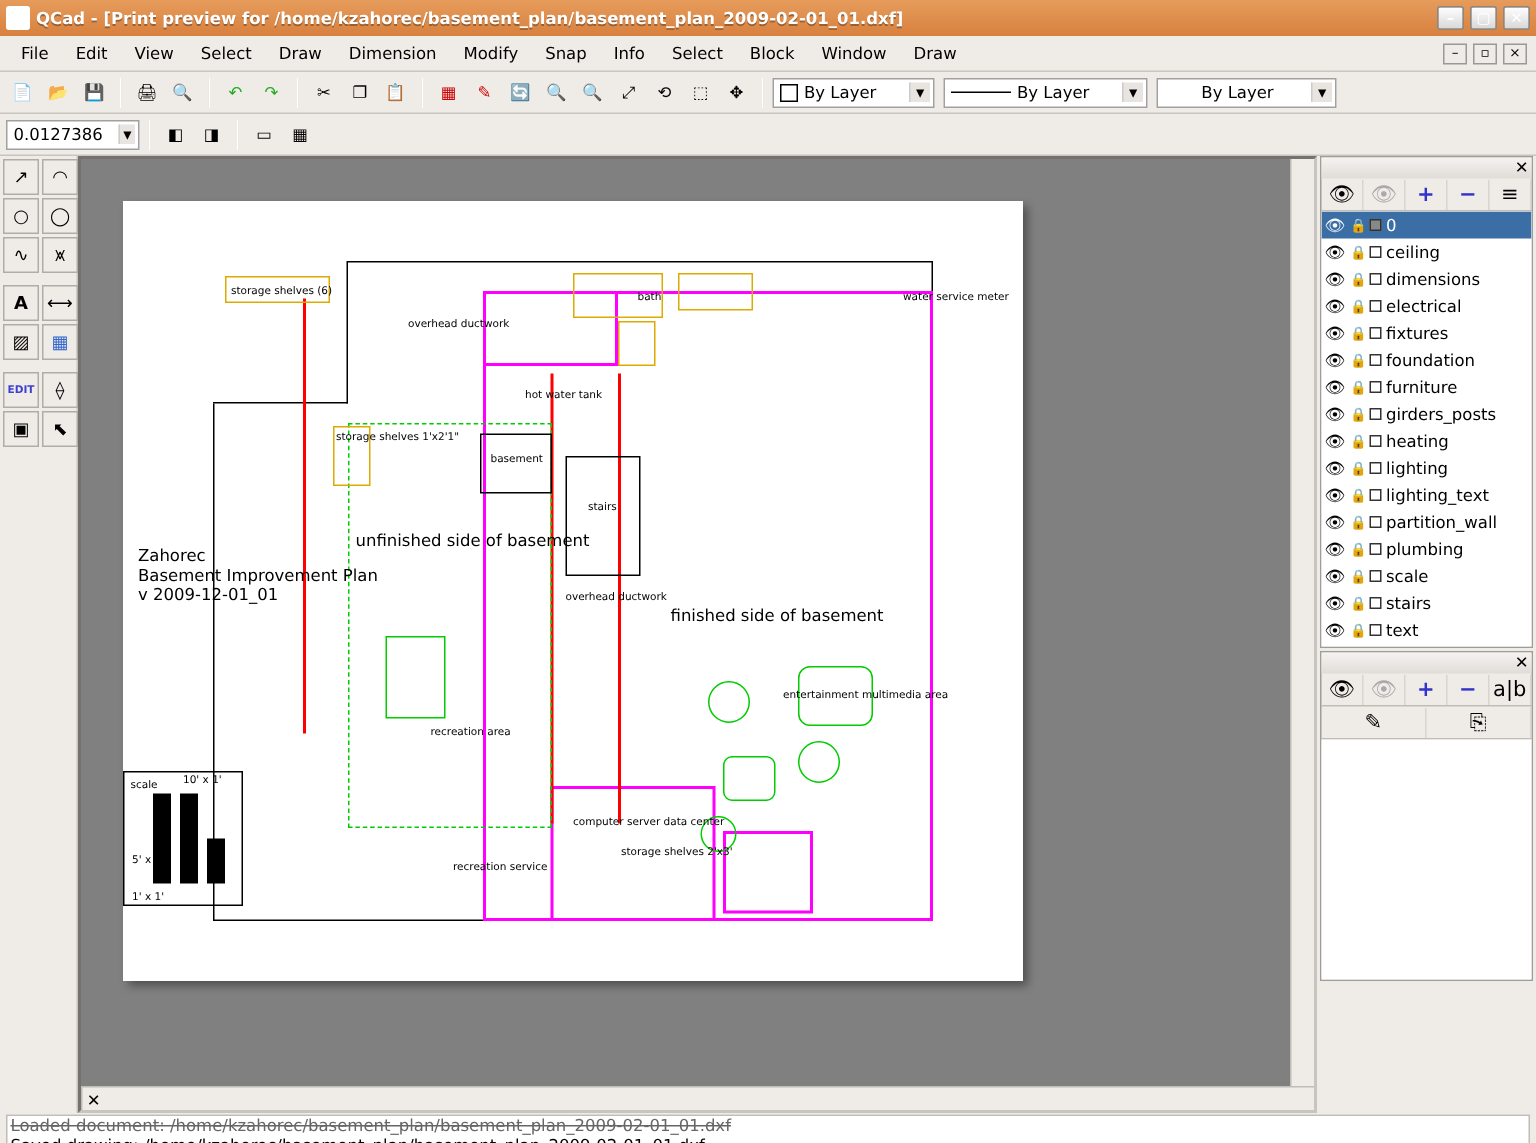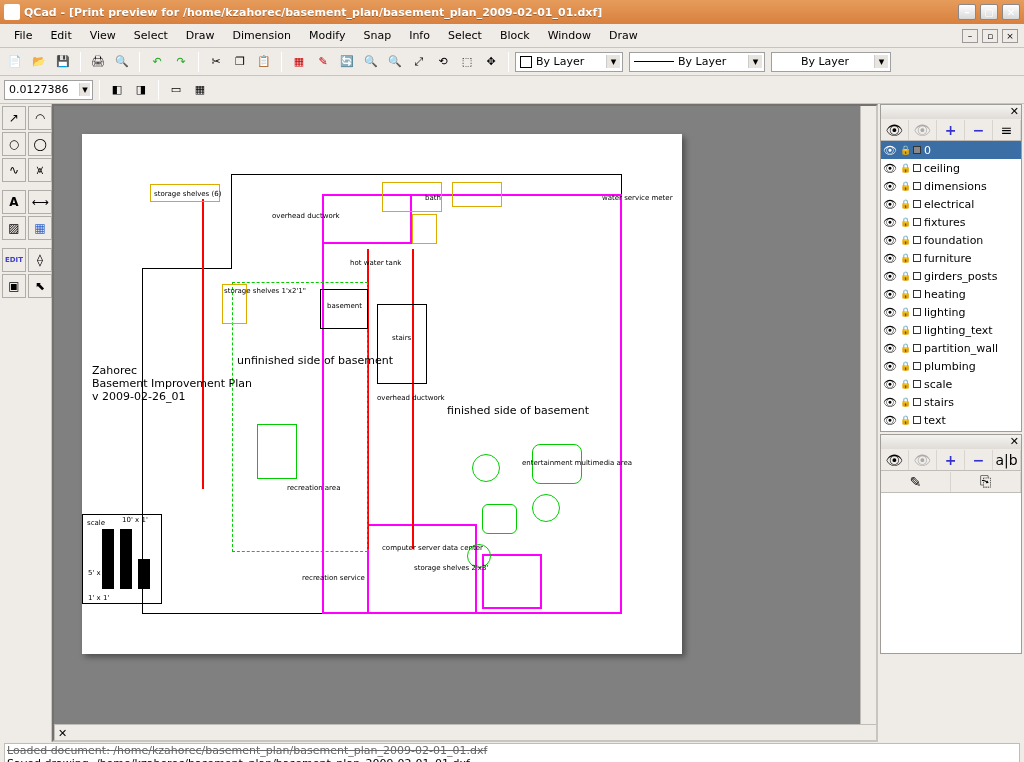--- a/index.html
+++ b/index.html
@@ -194,21 +194,21 @@
 
           <div class="draw-yellow" style="left:48px;top:30px;width:70px;height:18px"></div>
           <div class="draw-yellow" style="left:280px;top:28px;width:60px;height:30px"></div>
           <div class="draw-yellow" style="left:350px;top:28px;width:50px;height:25px"></div>
           <div class="draw-yellow" style="left:120px;top:130px;width:25px;height:40px"></div>
           <div class="draw-yellow" style="left:310px;top:60px;width:25px;height:30px"></div>
 
           <div style="position:absolute;left:218px;top:135px;width:48px;height:40px;border:1px solid #000"></div>
           <div style="position:absolute;left:275px;top:150px;width:50px;height:80px;border:1px solid #000"></div>
 
-          <div class="annot" style="left:-10px;top:210px;width:110px"><span>Zahorec</span><br><span>Basement Improvement Plan</span><br><span>v 2009-02-26_01</span></div>
+          <div class="annot" style="left:-10px;top:210px;width:110px"><span>Zahorec</span><br><span>Basement Improvement Plan</span><br><span>v 2009-12-01_01</span></div>
           <div class="annot" style="left:135px;top:200px"><span>unfinished
 side of basement</span></div>
           <div class="annot" style="left:345px;top:250px"><span>finished
 side of basement</span></div>
           <div class="annot" style="left:225px;top:148px">basement</div>
           <div class="annot" style="left:248px;top:105px">hot water
 tank</div>
           <div class="annot" style="left:290px;top:180px">stairs</div>
           <div class="annot" style="left:185px;top:330px">recreation
 area</div>

